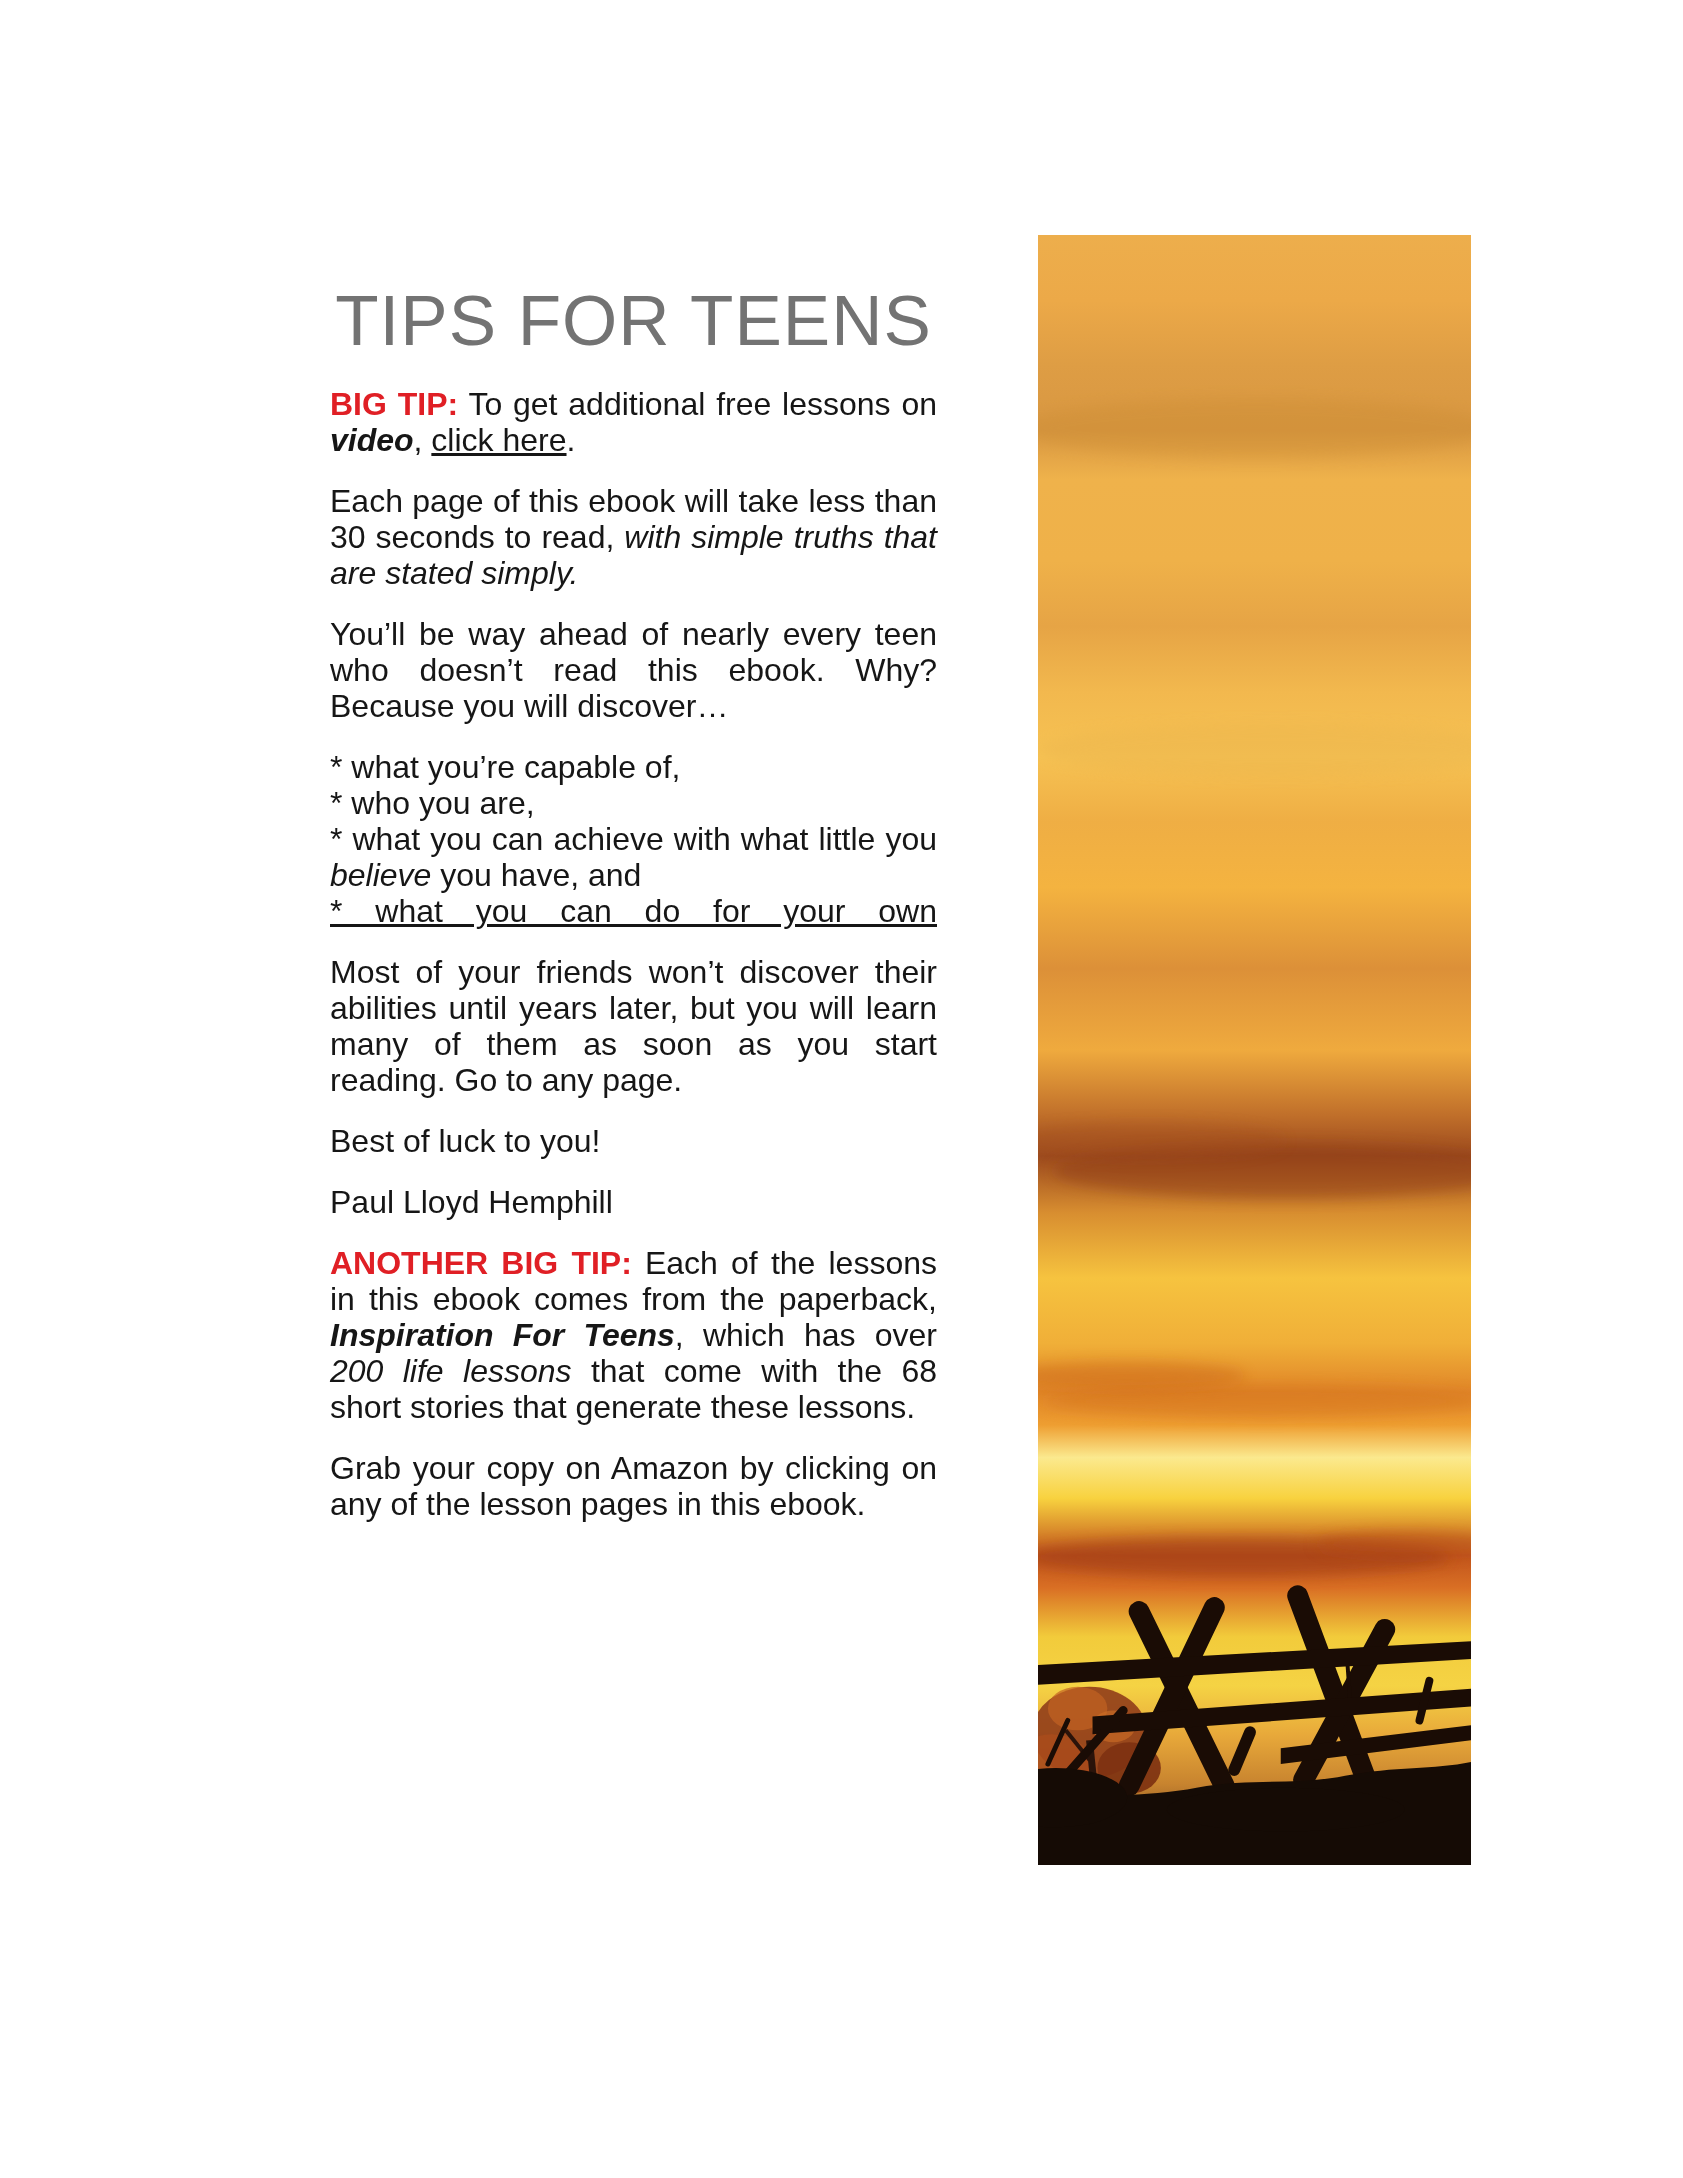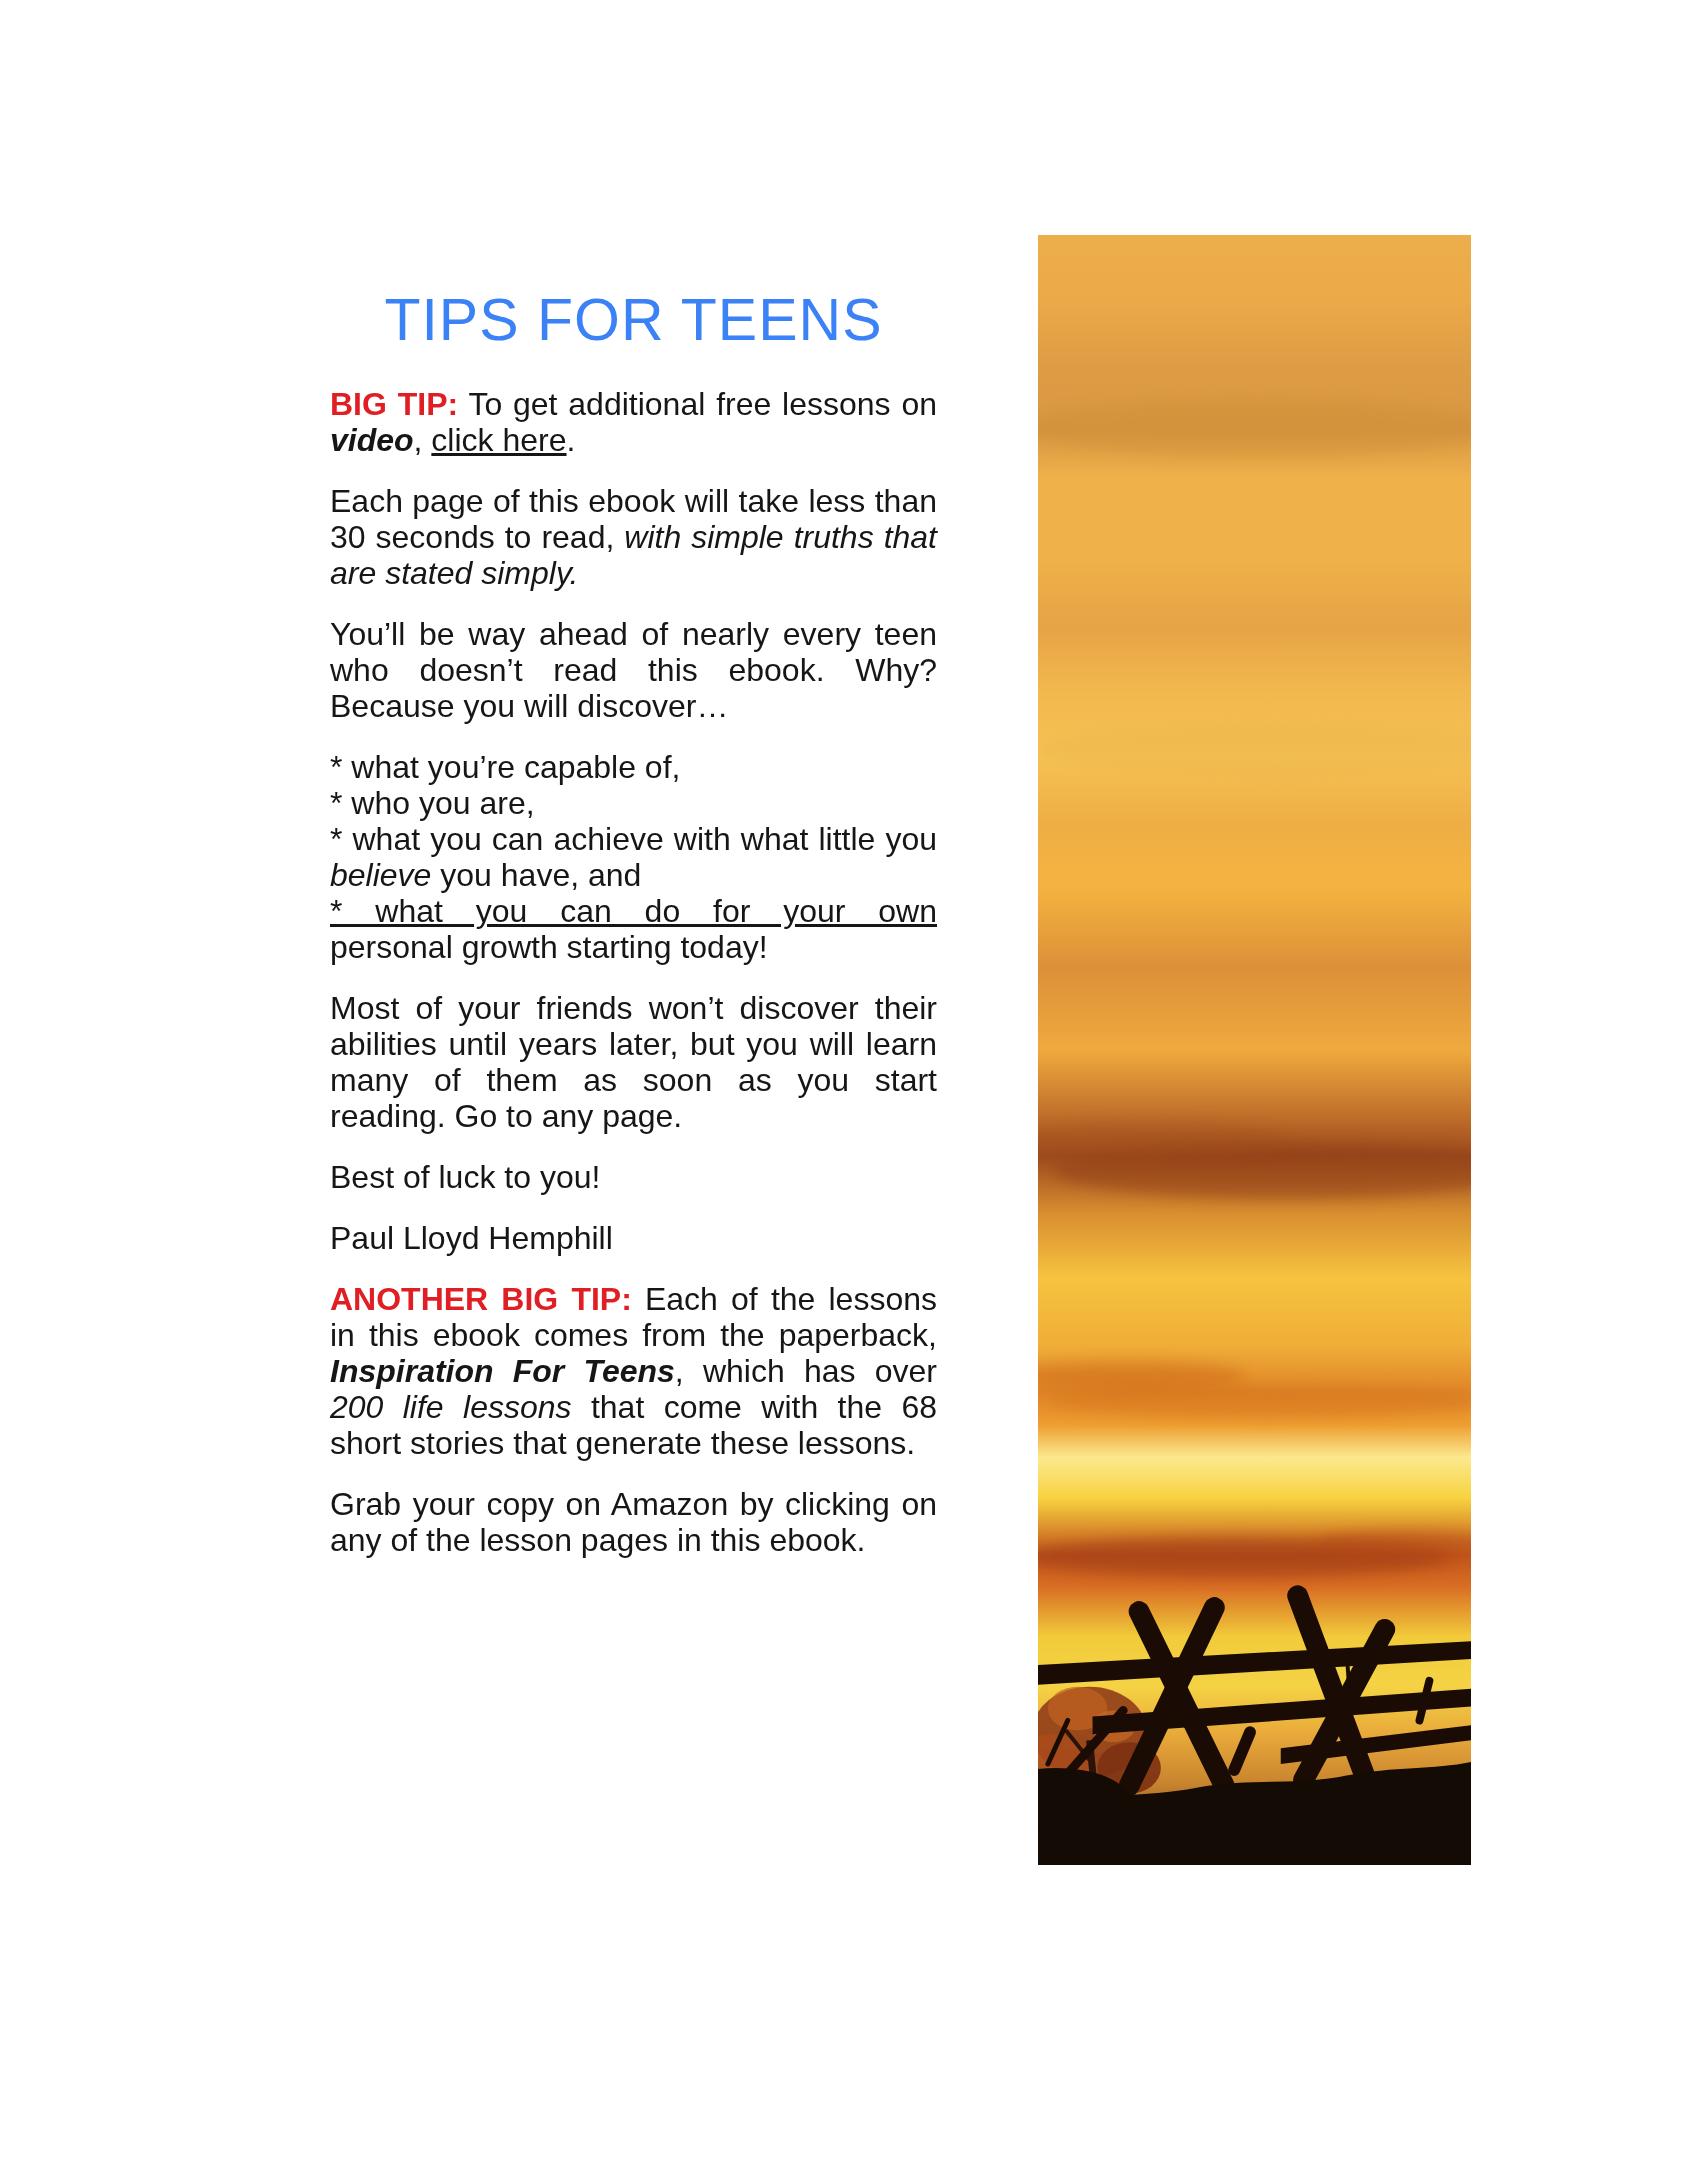--- a/index.html
+++ b/index.html
@@ -21,26 +21,26 @@
   .text-column {
     position: absolute;
     left: 330px;
     top: 287px;
     width: 607px;
     color: var(--text-black, #161616);
     font-size: 32px;
     line-height: 36px;
   }
   .doc-title {
-    font-size: 59px;
+    font-size: 71px;
     line-height: 67px;
     font-weight: 400;
     letter-spacing: 1px;
     text-align: center;
-    color: #3b82f6;
+    color: #737373;
     margin: 0 0 32px 0;
   }
   .text-column p {
     margin: 0 0 25px 0;
     text-align: justify;
   }
   .text-column p.tight {
     margin: 0;
   }
   .bullet-block { margin: 0 0 25px 0; }
@@ -117,21 +117,20 @@
 
     <p><span>Each page of this ebook will take less than 30 seconds to read, </span><span class="it">with simple truths that are stated simply.</span></p>
 
     <p>You’ll be way ahead of nearly every teen who doesn’t read this ebook. Why? Because you will discover…</p>
 
     <div class="bullet-block">
       <p class="tight">* what you’re capable of,</p>
       <p class="tight">* who you are,</p>
       <p class="tight"><span>* what you can achieve with what little you </span><span class="it">believe</span><span> you have, and</span></p>
       <p class="tight justify-full">* what you can do for your own</p>
-      <p class="tight">personal growth starting today!</p>
     </div>
 
     <p>Most of your friends won’t discover their abilities until years later, but you will learn many of them as soon as you start reading. Go to any page.</p>
 
 
     <p>Best of luck to you!</p>
 
     <p>Paul Lloyd Hemphill</p>
 
     <p><span class="red-lead">ANOTHER BIG TIP:</span><span> Each of the lessons in this ebook comes from the paperback, </span><span class="bi">Inspiration For Teens</span><span>, which has over </span><span class="it">200 life lessons</span><span> that come with the 68 short stories that generate these lessons.</span></p>

